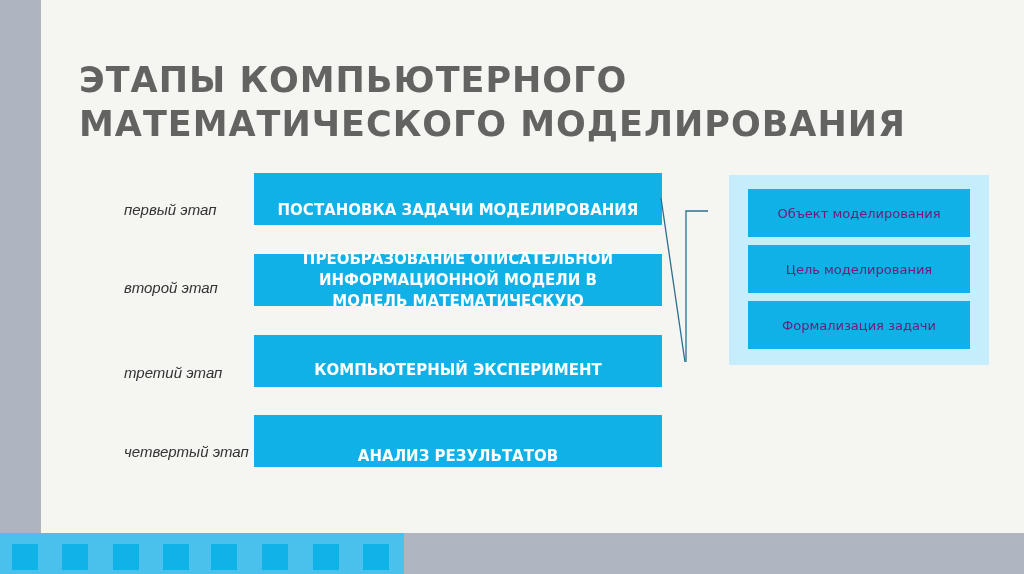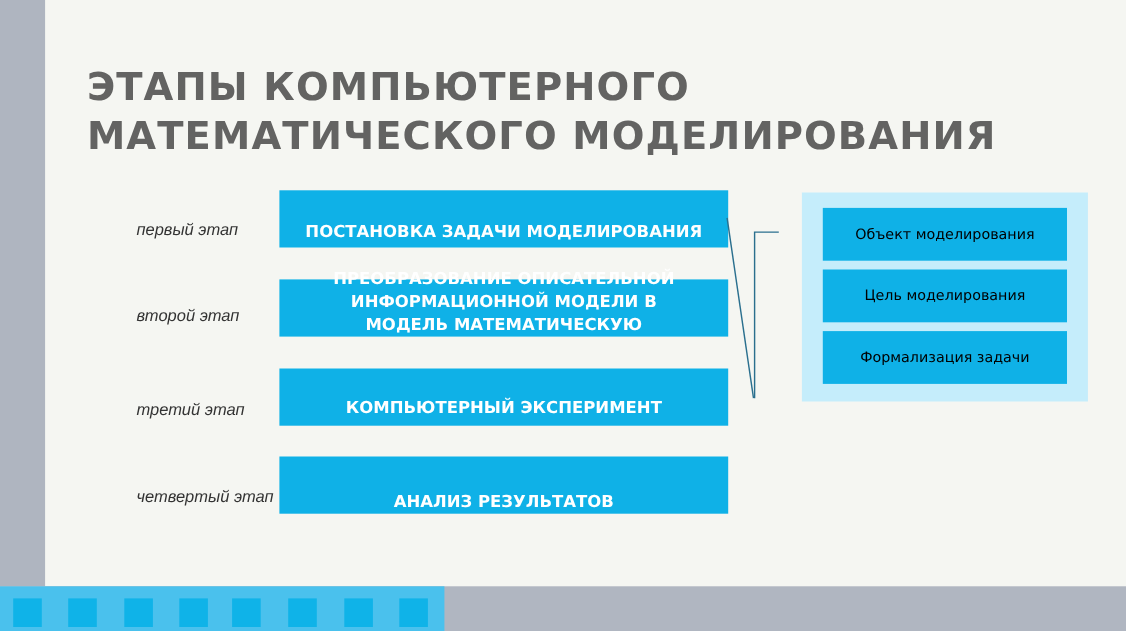--- a/index.html
+++ b/index.html
@@ -24,21 +24,21 @@
   }
   .stage-box {
     position: absolute; left: 254px; width: 408px; height: 52px; background: #0fb1e7;
     color: #ffffff; font-weight: bold; font-size: 15px; text-align: center;
     box-sizing: border-box; padding: 0 14px;
     display: flex; justify-content: center; line-height: 21px;
   }
   .right-panel { position: absolute; left: 729px; top: 175px; width: 260px; height: 190px; background: #c5edfb; }
   .sub-box {
     position: absolute; left: 19px; width: 222px; height: 48px; background: #0fb1e7;
-    color: #000000; font-size: 13px; display: flex; align-items: center; justify-content: center;
+    color: #701a75; font-size: 13px; display: flex; align-items: center; justify-content: center;
   }
   svg.connector { position: absolute; left: 0; top: 0; }
 </style>
 </head>
 <body>
 
 <div class="left-bar"></div>
 
 <h1 class="title">
   <span>ЭТАПЫ КОМПЬЮТЕРНОГО</span><br>
@@ -46,21 +46,21 @@
 </h1>
 
 <div class="stage-label" style="top:201px">первый этап</div>
 <div class="stage-label" style="top:279px">второй этап</div>
 <div class="stage-label" style="top:364px">третий этап</div>
 <div class="stage-label" style="top:443px">четвертый этап</div>
 
 <div class="stage-box" style="top:173px; align-items:flex-start; padding-top:27px">
   <span>ПОСТАНОВКА ЗАДАЧИ МОДЕЛИРОВАНИЯ</span>
 </div>
-<div class="stage-box" style="top:254px; align-items:flex-end; padding:0 40px">
+<div class="stage-box" style="top:254px; align-items:center; padding:0 40px">
   <span>ПРЕОБРАЗОВАНИЕ ОПИСАТЕЛЬНОЙ ИНФОРМАЦИОННОЙ МОДЕЛИ В МОДЕЛЬ МАТЕМАТИЧЕСКУЮ</span>
 </div>
 <div class="stage-box" style="top:335px; align-items:flex-start; padding-top:25px">
   <span>КОМПЬЮТЕРНЫЙ ЭКСПЕРИМЕНТ</span>
 </div>
 <div class="stage-box" style="top:415px; align-items:flex-end; padding-top:43px">
   <span>АНАЛИЗ РЕЗУЛЬТАТОВ</span>
 </div>
 
 <svg class="connector" width="1024" height="574">

